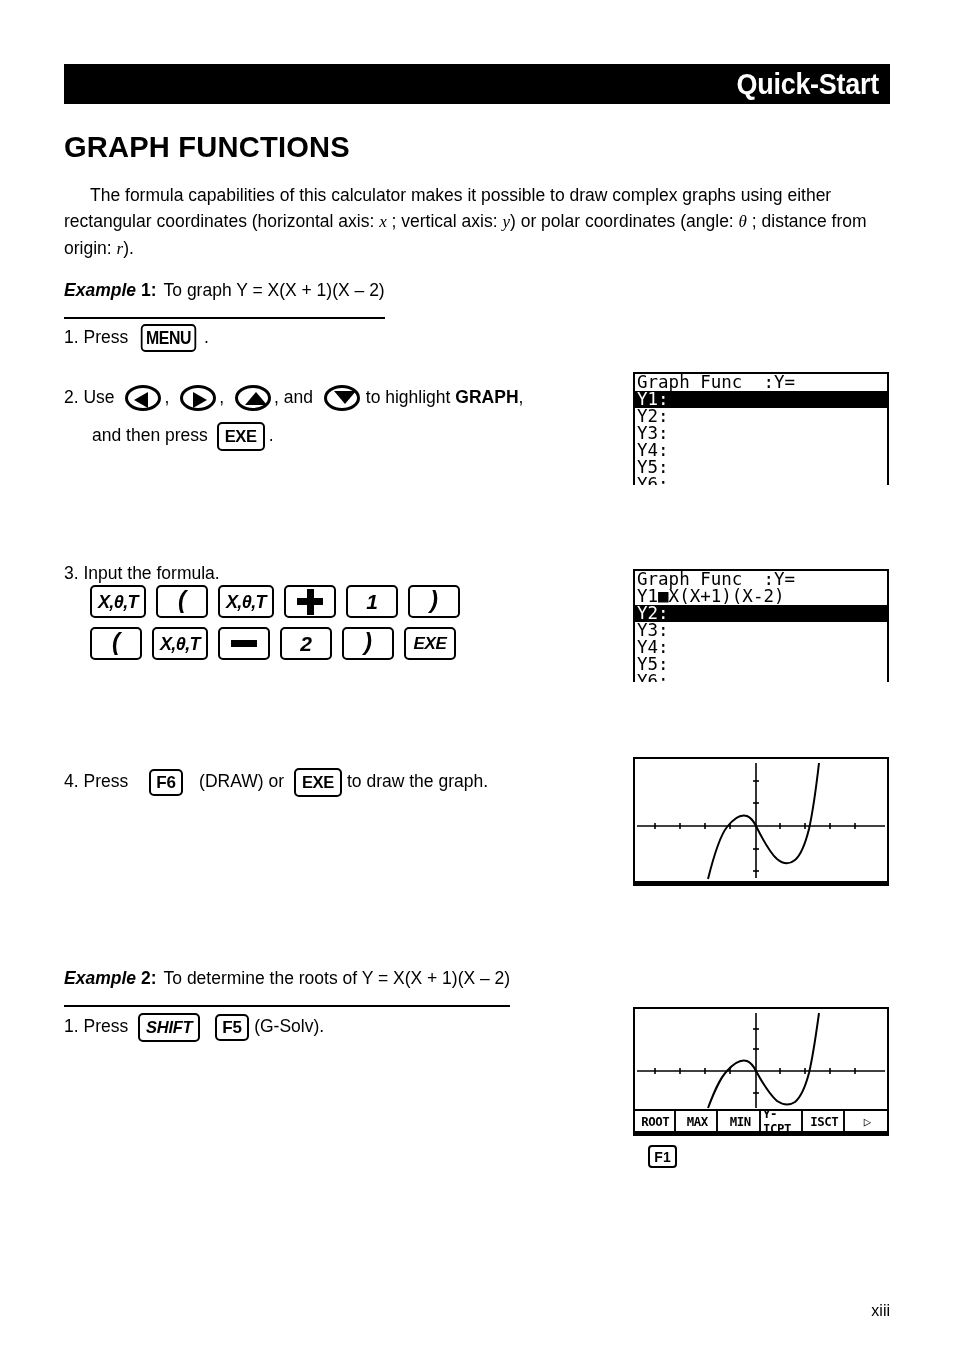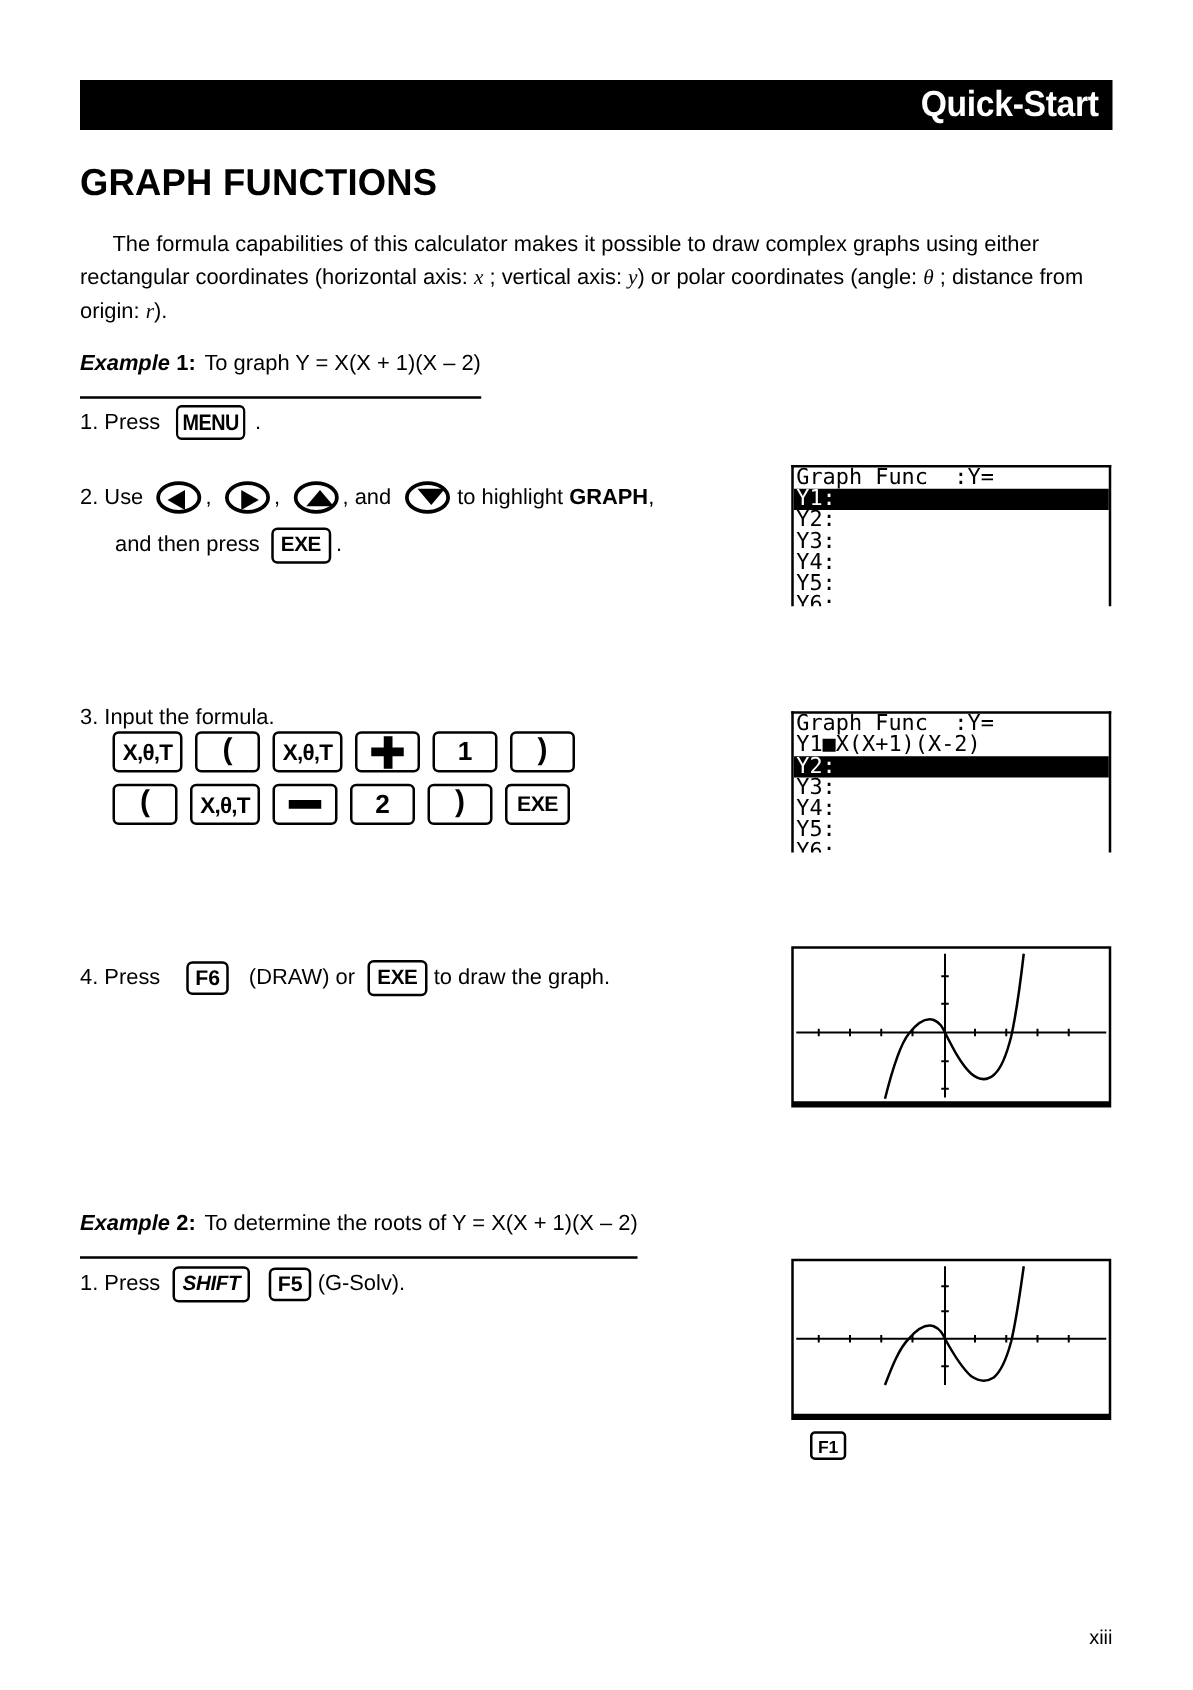--- a/index.html
+++ b/index.html
@@ -194,20 +194,21 @@
   .arrow-right::after { right: 6px; top: 4px;  border-top: 8px solid transparent; border-bottom: 8px solid transparent; border-left: 14px solid #000; }
   .arrow-up::after    { left: 7px;  top: 4px;  border-left: 11px solid transparent; border-right: 11px solid transparent; border-bottom: 13px solid #000; }
   .arrow-down::after  { left: 7px;  top: 3px;  border-left: 11px solid transparent; border-right: 11px solid transparent; border-top: 13px solid #000; }
 
   
   .keyrow {
     position: absolute;
     display: flex;
     align-items: center;
     gap: 10px;
+    font-style: italic;
   }
 
   
   .lcd {
     position: absolute;
     background: #ffffff;
     box-sizing: border-box;
   }
   .lcd-text {
     border: 2px solid #000;
@@ -410,19 +411,27 @@
     <line x1="145" y1="59" x2="145" y2="65" stroke="#000" stroke-width="1.6"></line>
     <line x1="170" y1="59" x2="170" y2="65" stroke="#000" stroke-width="1.6"></line>
     <line x1="195" y1="59" x2="195" y2="65" stroke="#000" stroke-width="1.6"></line>
     <line x1="220" y1="59" x2="220" y2="65" stroke="#000" stroke-width="1.6"></line>
     <line x1="121" y1="4" x2="121" y2="99" stroke="#000" stroke-width="1.6"></line>
     <line x1="118" y1="20" x2="124" y2="20" stroke="#000" stroke-width="1.6"></line>
     <line x1="118" y1="40" x2="124" y2="40" stroke="#000" stroke-width="1.6"></line>
     <line x1="118" y1="84" x2="124" y2="84" stroke="#000" stroke-width="1.6"></line>
     <path d="M 73,99 C 78,86 84,70 92,62 C 99,54 106,50 112,52 C 117,54 119,58 121,62 C 127,73 134,85 142,92 C 148,96 154,97 160,93 C 166,88 170,79 174,64 C 178,47 181,26 184,4" fill="none" stroke="#000" stroke-width="2"></path>
   </svg>
+  <div class="lcd-fmenu">
+    <div class="fmenu-cell">ROOT</div>
+    <div class="fmenu-cell">MAX</div>
+    <div class="fmenu-cell">MIN</div>
+    <div class="fmenu-cell">Y-ICPT</div>
+    <div class="fmenu-cell">ISCT</div>
+    <div class="fmenu-cell">▷</div>
+  </div>
 </div>
 
 <div style="position:absolute; left:648px; top:1145px;">
   <span class="key key-f1">F1</span>
 </div>
 
 <div class="page-number">xiii</div>
 
 </body></html>

